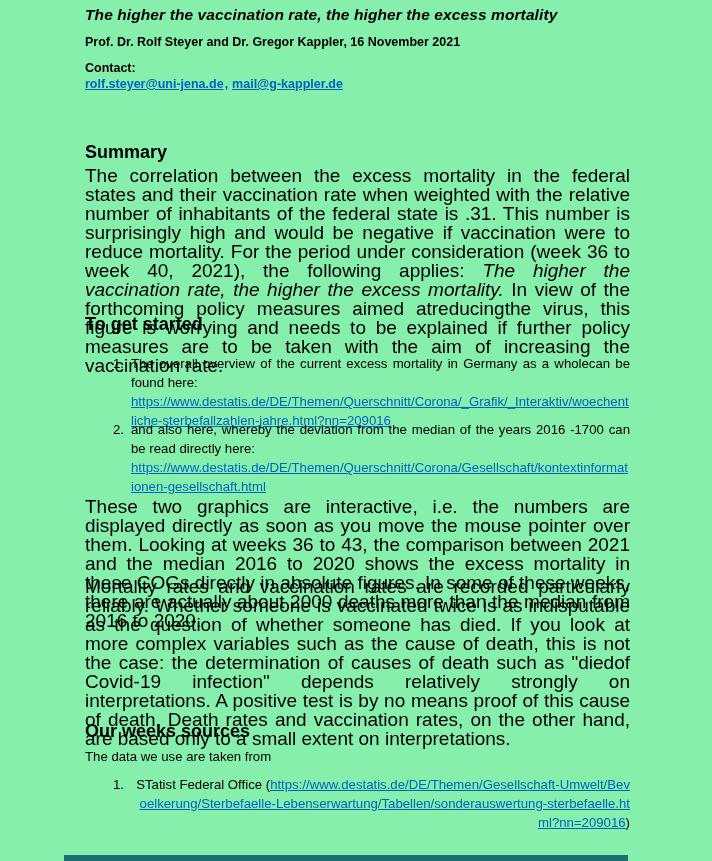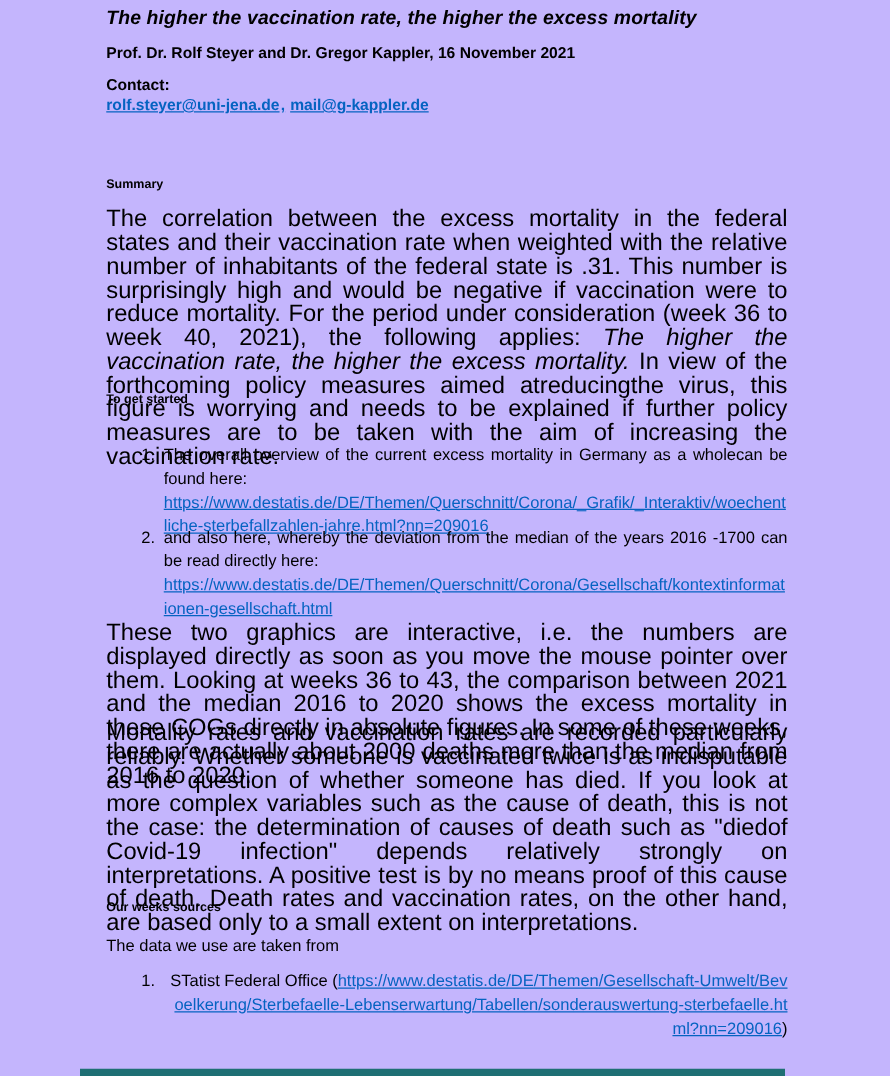--- a/index.html
+++ b/index.html
@@ -1,37 +1,37 @@
 <!DOCTYPE html>
 <html><head>
 <meta charset="utf-8">
 <style>
   html,body{margin:0;padding:0;background:#ffffff;}
   .page{
     position:relative;
     width:712px;height:861px;
-    background:#c4b5fd;
+    background:#86efac;
     font-family:"Liberation Sans", sans-serif;
     color:#000000;
     overflow:hidden;
   }
   .content{position:absolute;left:85px;width:545px;top:0;height:861px;}
   .abs{position:absolute;left:0;width:545px;}
   .doc-title{
     font-size:15.5px;font-weight:bold;font-style:italic;
     letter-spacing:.1px;
   }
   .byline{font-size:12.5px;font-weight:bold;}
   .contact{font-size:12.5px;font-weight:bold;}
   .email-row{font-size:12.5px;font-weight:bold;}
   a.lnk, .lnk{
     color:#0563C1;text-decoration:underline;cursor:pointer;
   }
   .email-sep{color:#0563C1;text-decoration:underline;padding:0 4px 0 1px;}
-  .h2{font-size:10px;font-weight:bold;}
+  .h2{font-size:18px;font-weight:bold;}
   .para{
     font-size:19px;line-height:19px;text-align:justify;
   }
   .italic{font-style:italic;}
   .olist-item{font-size:13.2px;line-height:19px;}
   .olist-num{position:absolute;left:28px;top:0;}
   .olist-body{margin-left:46px;width:499px;text-align:justify;}
   .link-block{
     display:block;text-align:left;
     overflow-wrap:anywhere;word-break:break-all;

